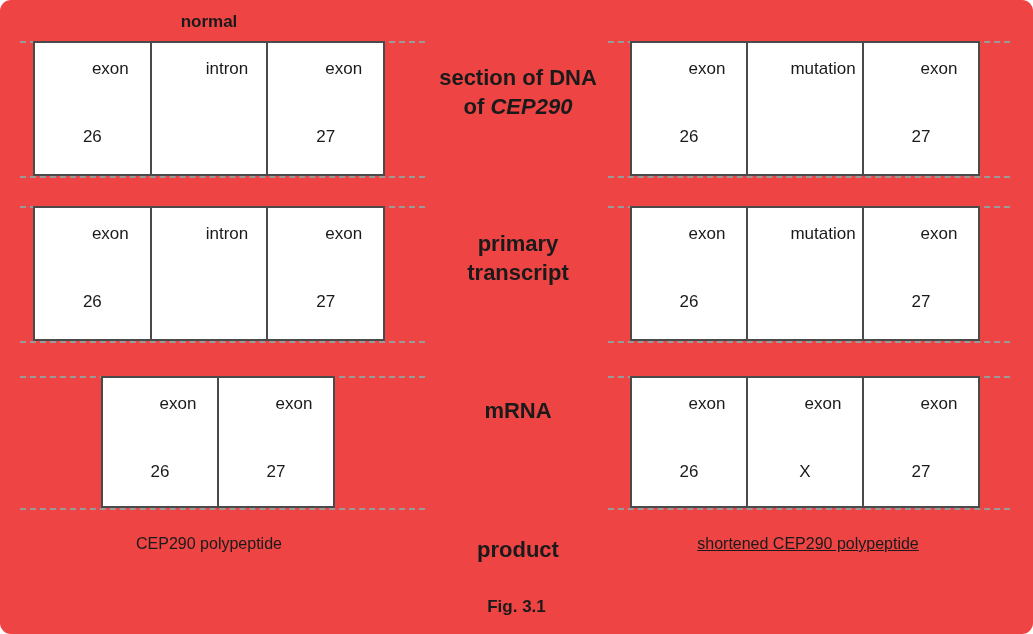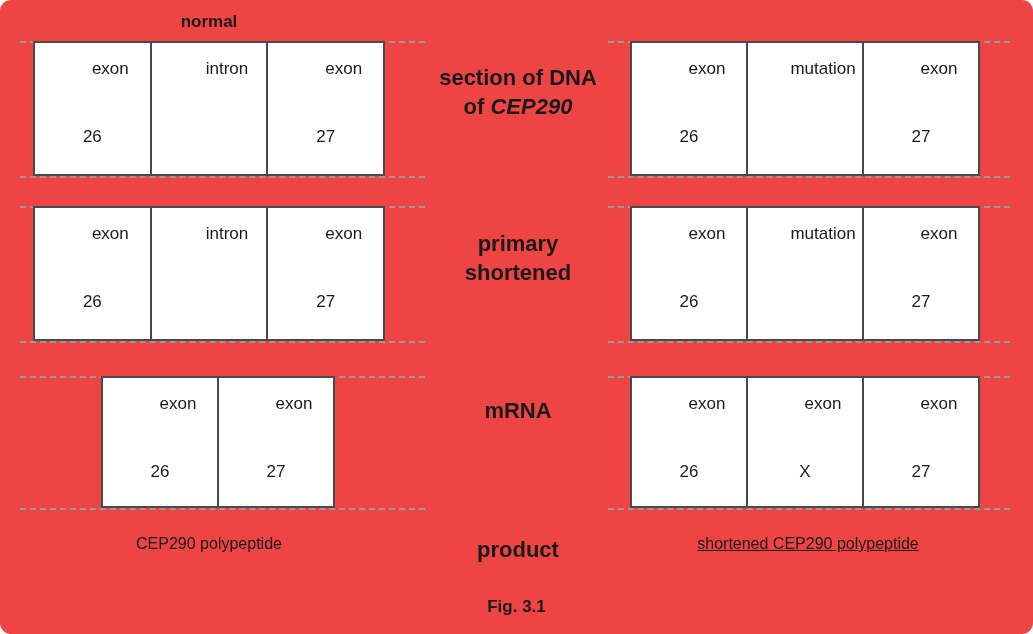--- a/index.html
+++ b/index.html
@@ -172,21 +172,21 @@
       <span class="cell-num"></span>
     </div>
     <div class="cell">
       <span class="cell-name">exon</span>
       <span class="cell-num">27</span>
     </div>
   </div>
 
   <div class="center-label" style="top:229px;">
     <span>primary</span><br>
-    <span>shortened</span>
+    <span>transcript</span>
   </div>
 
   <div class="segbox" style="left:630px; top:206px; width:350px; height:135px;">
     <div class="cell">
       <span class="cell-name">exon</span>
       <span class="cell-num">26</span>
     </div>
     <div class="cell">
       <span class="cell-name">mutation</span>
       <span class="cell-num"></span>

